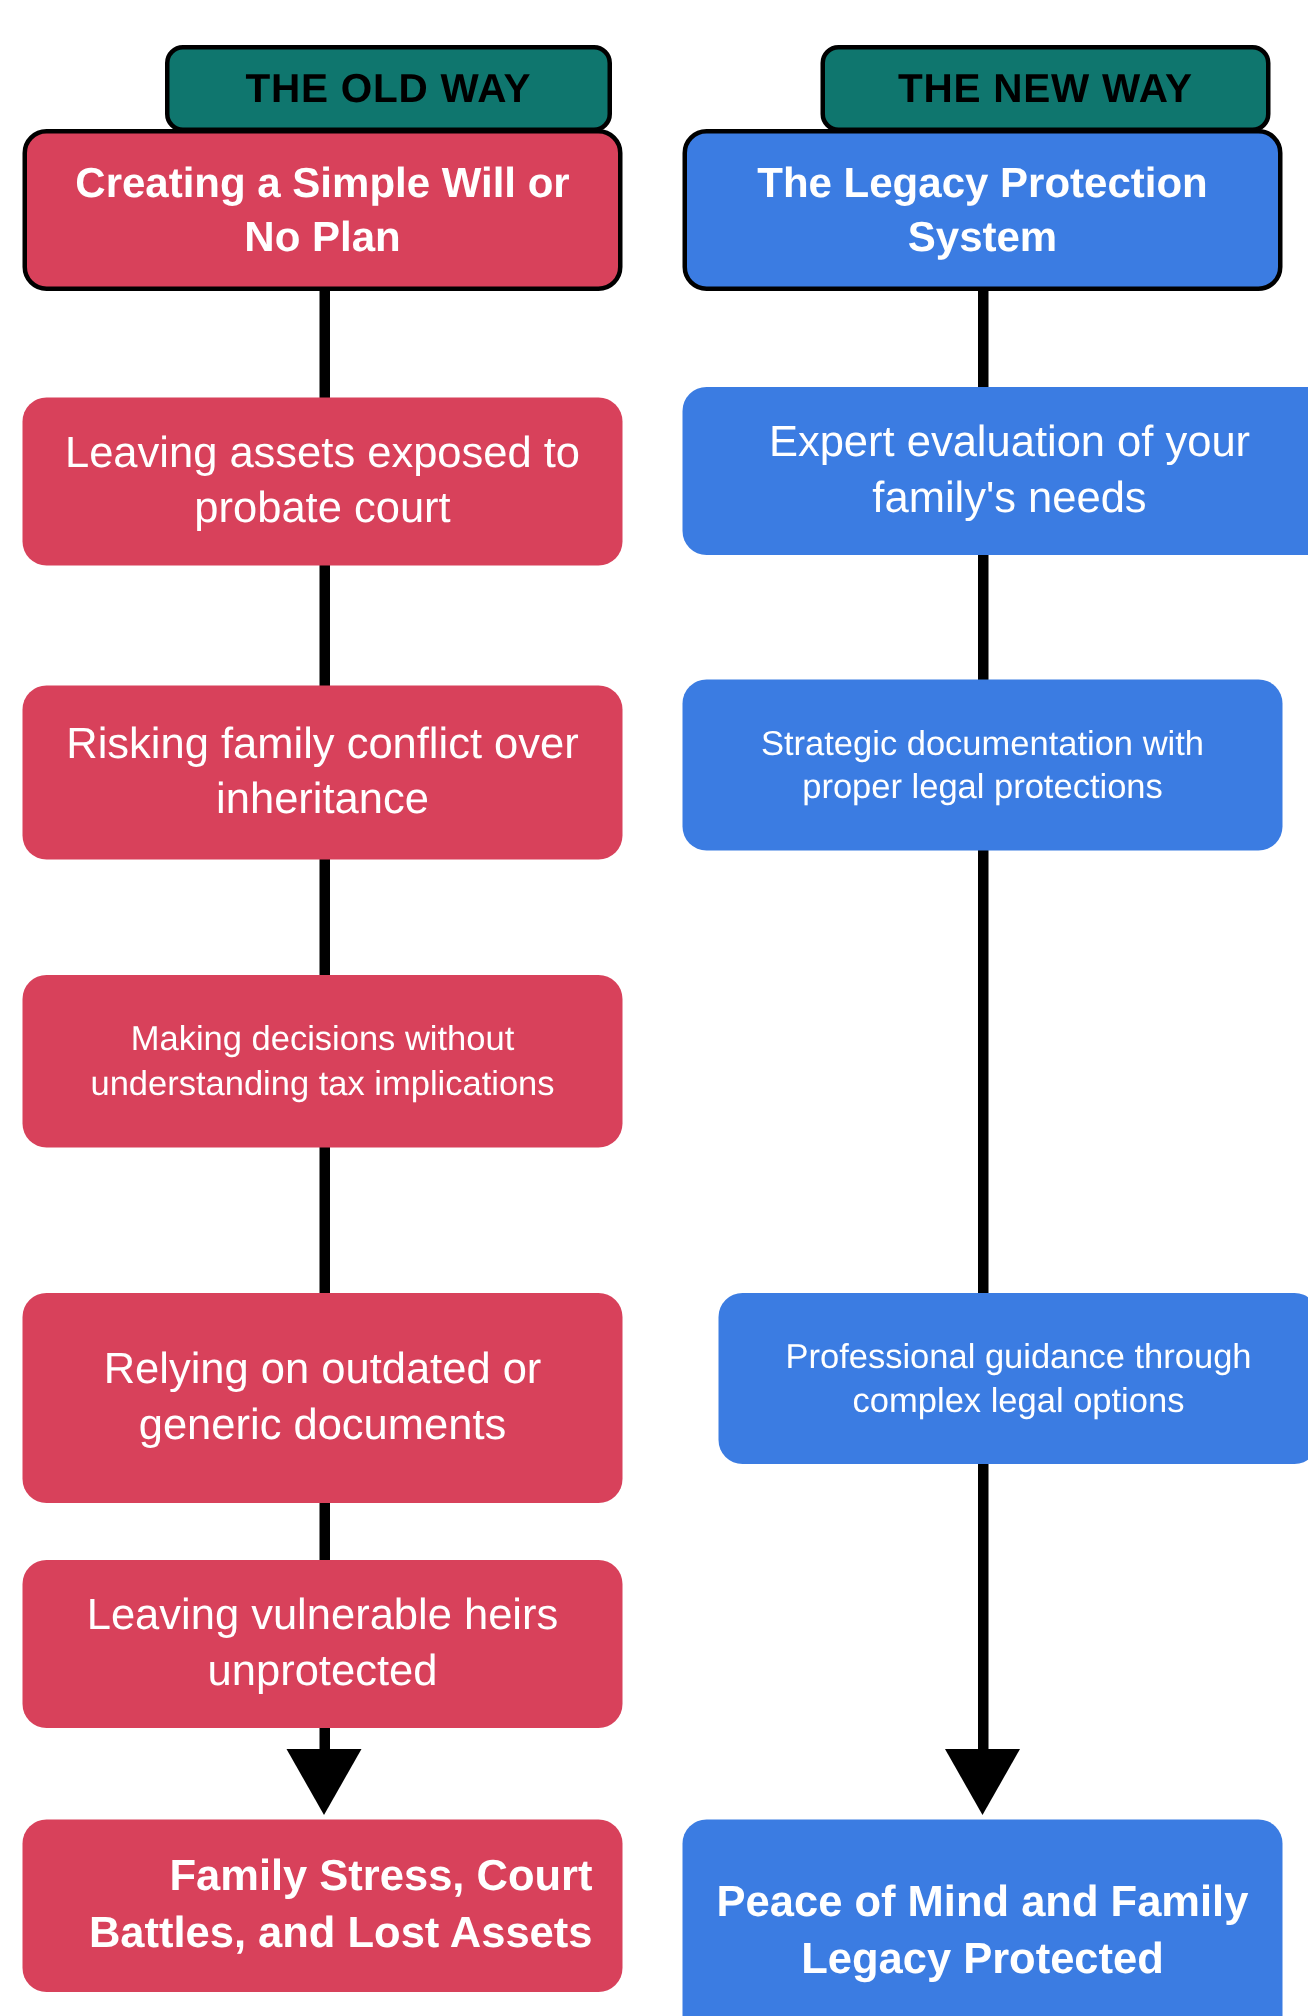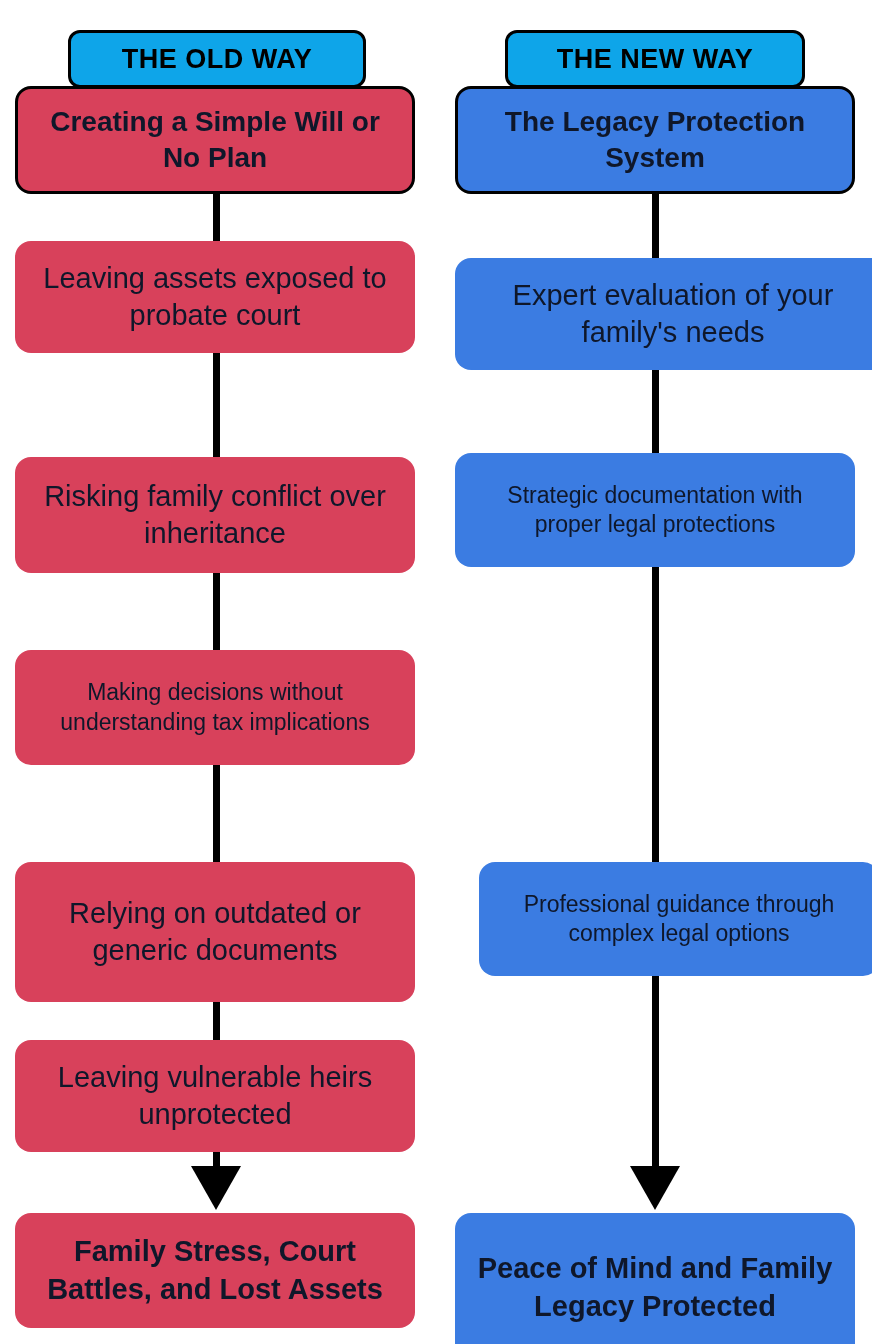--- a/index.html
+++ b/index.html
@@ -12,35 +12,36 @@
     font-family: "Liberation Sans", "DejaVu Sans", sans-serif;
   }
   .box {
     position: absolute;
     box-sizing: border-box;
     display: flex;
     align-items: center;
     justify-content: center;
     text-align: center;
     border-radius: 16px;
-    color: #0f172a;
+    color: #ffffff;
     line-height: 1.28;
     padding: 10px 20px;
   }
   .red  { background: #d8415b; }
   .blue { background: #3b7ce2; }
   .title-box {
-    background: #0ea5e9;
+    background: #0f766e;
     color: #000000;
     border: 3px solid #000000;
     border-radius: 12px;
     font-weight: 700;
     font-size: 27px;
     letter-spacing: 0.5px;
     z-index: 4;
+    margin-left: 42px;
   }
   .header-box {
     border: 3px solid #000000;
     font-weight: 700;
     font-size: 28px;
     z-index: 3;
   }
   .step   { font-size: 29px; z-index: 2; }
   .step.small { font-size: 23px; }
   .result { font-weight: 700; font-size: 29px; z-index: 2; }
@@ -68,31 +69,31 @@
   <div class="connector" style="left:213px; top:190px; height:990px;"></div>
   <div class="arrowhead" style="left:191px; top:1166px;"></div>
 
   <div class="connector" style="left:652px; top:190px; height:990px;"></div>
   <div class="arrowhead" style="left:630px; top:1166px;"></div>
 
   <div class="box title-box" style="left:68px; top:30px; width:298px; height:58px;">THE OLD WAY</div>
 
   <div class="box header-box red" style="left:15px; top:86px; width:400px; height:108px;">Creating a Simple Will or No Plan</div>
 
-  <div class="box step red" style="left:15px; top:241px; width:400px; height:112px;">Leaving assets exposed to probate court</div>
+  <div class="box step red" style="left:15px; top:265px; width:400px; height:112px;">Leaving assets exposed to probate court</div>
 
   <div class="box step red" style="left:15px; top:457px; width:400px; height:116px;">Risking family conflict over inheritance</div>
 
   <div class="box step small red" style="left:15px; top:650px; width:400px; height:115px;">Making decisions without understanding tax implications</div>
 
   <div class="box step red" style="left:15px; top:862px; width:400px; height:140px;">Relying on outdated or generic documents</div>
 
   <div class="box step red" style="left:15px; top:1040px; width:400px; height:112px;">Leaving vulnerable heirs unprotected</div>
 
-  <div class="box result red" style="left:15px; top:1213px; width:400px; height:115px;">Family Stress, Court Battles, and Lost Assets</div>
+  <div class="box result red" style="left:15px; top:1213px; width:400px; height:115px;text-align:right;">Family Stress, Court Battles, and Lost Assets</div>
 
   <div class="box title-box" style="left:505px; top:30px; width:300px; height:58px;">THE NEW WAY</div>
 
   <div class="box header-box blue" style="left:455px; top:86px; width:400px; height:108px;">The Legacy Protection System</div>
 
   <div class="box step blue" style="left:455px; top:258px; width:436px; height:112px;">Expert evaluation of your family's needs</div>
 
   <div class="box step small blue" style="left:455px; top:453px; width:400px; height:114px;">Strategic documentation with proper legal protections</div>
 
   <div class="box step small blue" style="left:455px; top:862px; width:400px; height:114px;margin-left:24px;">Professional guidance through complex legal options</div>

